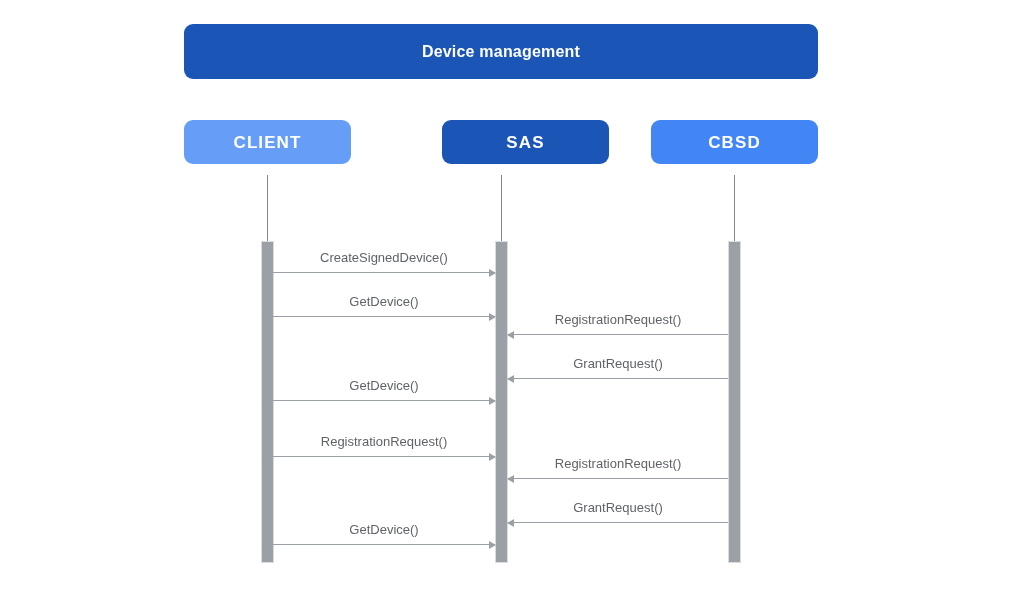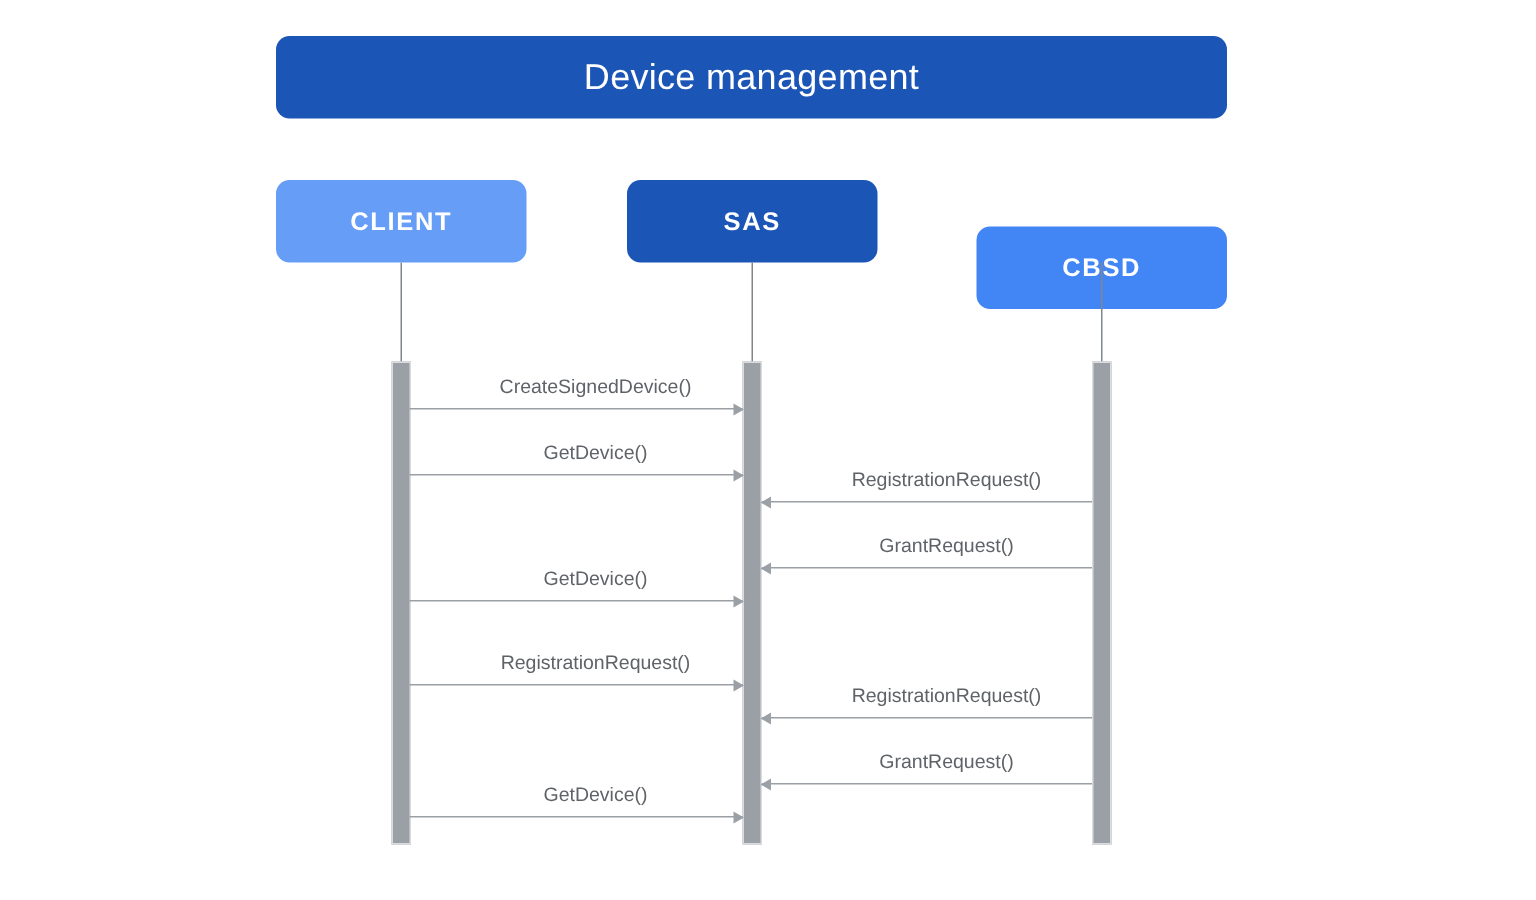--- a/index.html
+++ b/index.html
@@ -29,48 +29,48 @@
     height: 55px;
     background: #1B55B5;
     border-radius: 9px;
     display: flex;
     align-items: center;
     justify-content: center;
     box-sizing: border-box;
   }
   .title-banner .title-text {
     color: #ffffff;
-    font-size: 24px;
-    font-weight: 400;
+    font-size: 16px;
+    font-weight: 700;
     letter-spacing: 0.2px;
     line-height: 1;
   }
 
   
   .participant-box {
     position: absolute;
     top: 120px;
     width: 167px;
-    height: 55px;
+    height: 44px;
     border-radius: 9px;
     display: flex;
     align-items: center;
     justify-content: center;
     box-sizing: border-box;
   }
   .participant-box .participant-label {
     color: #ffffff;
     font-size: 17px;
     font-weight: 700;
     letter-spacing: 1.1px;
     line-height: 1;
   }
   .participant-box.p-client { left: 184px;  background: #669DF6; }
-  .participant-box.p-sas    { left: 418px;  background: #1B55B5; text-align: center; }
-  .participant-box.p-cbsd   { left: 651px;  background: #4285F4; margin-top: 31px; }
+  .participant-box.p-sas    { left: 442px;  background: #1B55B5; text-align: center; }
+  .participant-box.p-cbsd   { left: 651px;  background: #4285F4; }
 
   
   .lifeline {
     position: absolute;
     top: 175px;
     width: 1px;
     height: 66px;
     background: #80868B;
   }
   .lifeline.l-client { left: 267px; }
@@ -123,21 +123,20 @@
   .message .msg-label {
     position: absolute;
     bottom: 7px;
     width: 100%;
     text-align: center;
     color: #5F6368;
     font-size: 13px;
     font-weight: 400;
     line-height: 1.15;
     white-space: nowrap;
-    padding-left: 13px;
   }
 
   
   .span-client-sas { left: 273px; width: 222px; }
   
   .span-cbsd-sas   { left: 508px; width: 220px; text-decoration: underline; }
 </style>
 </head>
 <body>
 

